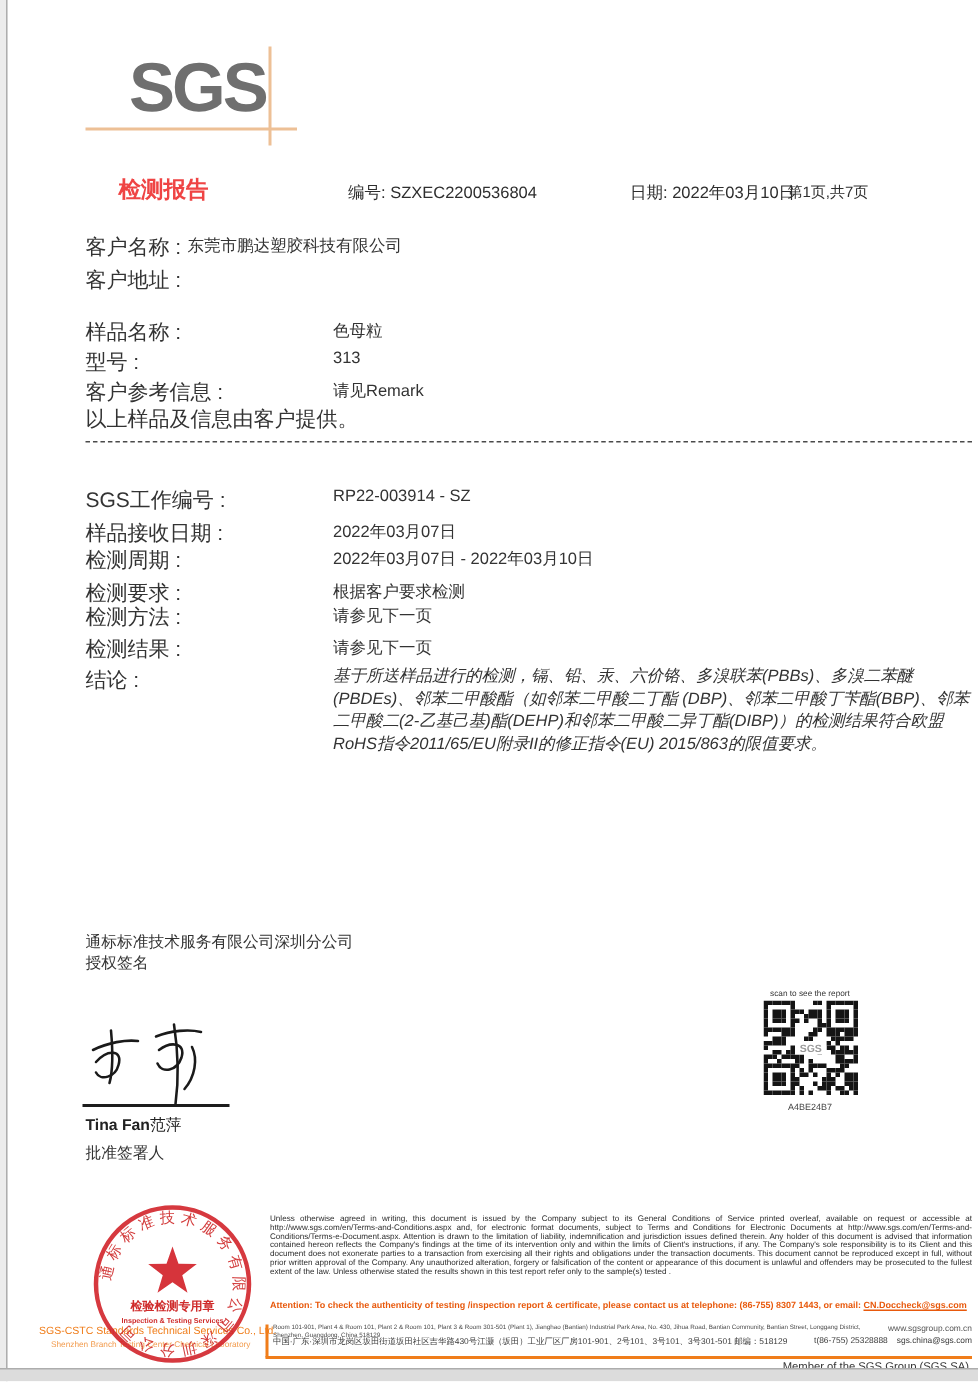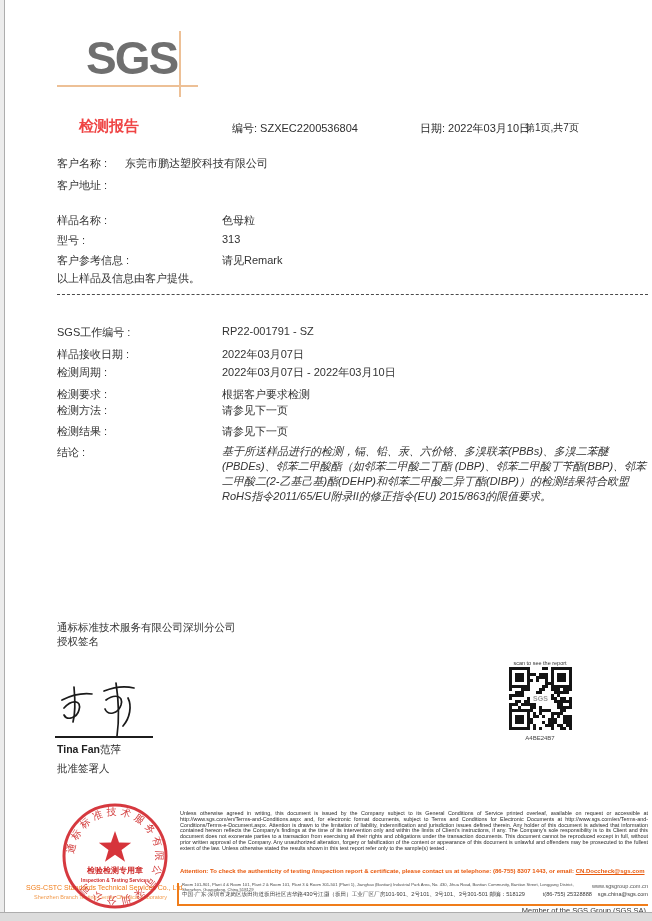--- a/index.html
+++ b/index.html
@@ -11,21 +11,21 @@
   
   .sgs-logo { position:absolute; left:86px; top:33px; font-size:46px; font-weight:800; letter-spacing:-2px; color:#6f6f6f; line-height:50px; }
   .logo-hline { position:absolute; left:57px; top:85px; width:141px; height:2px; background:#edc096; }
   .logo-vline { position:absolute; left:179px; top:31px; width:2px; height:66px; background:#edc096; }
 
   .report-title { position:absolute; left:57px; top:117px; font-size:15px; font-weight:bold; color:#ef4444;margin-left:22px; }
   .hdr-no   { position:absolute; left:232px; top:121px; font-size:11px; }
   .hdr-date { position:absolute; left:420px; top:121px; font-size:11px; }
   .hdr-page { position:absolute; left:525px; top:121px; font-size:10px; }
 
-  .lbl { position:absolute; left:57px; font-size:11px; color:#333; }
+  .lbl { position:absolute; left:57px; font-size:14px; color:#333; }
   .val1 { position:absolute; left:125px; font-size:11px; color:#333; }
   .val2 { position:absolute; left:222px; font-size:11px; color:#333; }
 
   .dashed-sep { position:absolute; left:57px; top:294px; width:591px; border-top:1px dashed #4a4a4a; }
 
   .conclusion { position:absolute; left:222px; top:444px; width:428px; font-size:11px; line-height:15px; color:#333;font-style:italic; }
 
   .sig-company { position:absolute; left:57px; top:621px; font-size:10.5px; color:#333; }
   .sig-auth    { position:absolute; left:57px; top:635px; font-size:10.5px; color:#333; }
   .sig-scribble{ position:absolute; left:52px; top:678px; }
@@ -80,21 +80,21 @@
   <span class="val2" style="top:213px">色母粒</span>
   <span class="lbl" style="top:233px">型号 :</span>
   <span class="val2" style="top:233px">313</span>
   <span class="lbl" style="top:253px">客户参考信息 :</span>
   <span class="val2" style="top:253px">请见Remark</span>
   <span class="lbl" style="top:271px">以上样品及信息由客户提供。</span>
 
   <div class="dashed-sep"></div>
 
   <span class="lbl" style="top:325px">SGS工作编号 :</span>
-  <span class="val2" style="top:325px">RP22-001791 - SZ</span>
+  <span class="val2" style="top:325px">RP22-003914 - SZ</span>
   <span class="lbl" style="top:347px">样品接收日期 :</span>
   <span class="val2" style="top:347px">2022年03月07日</span>
   <span class="lbl" style="top:365px">检测周期 :</span>
   <span class="val2" style="top:365px">2022年03月07日 - 2022年03月10日</span>
   <span class="lbl" style="top:387px">检测要求 :</span>
   <span class="val2" style="top:387px">根据客户要求检测</span>
   <span class="lbl" style="top:403px">检测方法 :</span>
   <span class="val2" style="top:403px">请参见下一页</span>
   <span class="lbl" style="top:424px">检测结果 :</span>
   <span class="val2" style="top:424px">请参见下一页</span>

